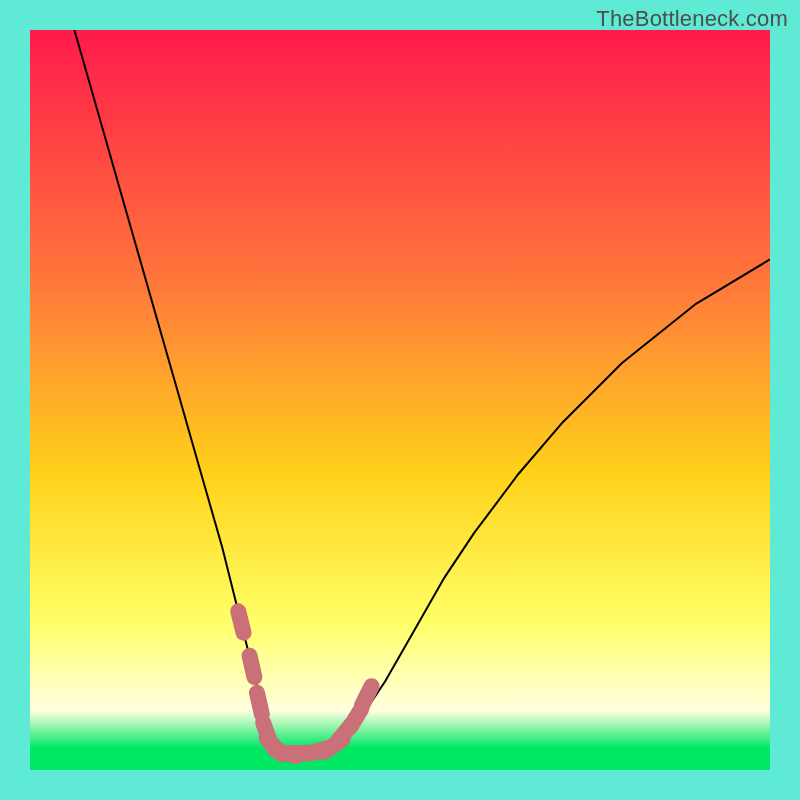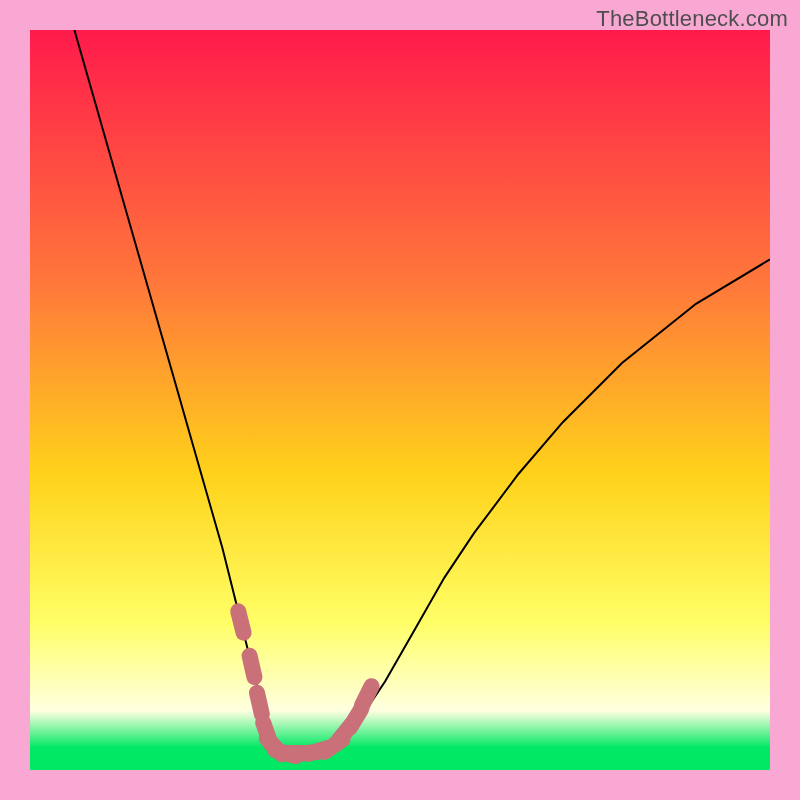--- a/index.html
+++ b/index.html
@@ -8,21 +8,21 @@
     width: 800px;
     height: 800px;
     overflow: hidden;
     background: #000;
     font-family: Arial, Helvetica, sans-serif;
   }
   .frame {
     position: absolute;
     left: 0; top: 0;
     width: 800px; height: 800px;
-    background: #f9a8d4;
+    background: #5eead4;
   }
   .plot {
     position: absolute;
     left: 30px;
     top: 30px;
     width: 740px;
     height: 740px;
     overflow: hidden;
   }
   .watermark {

